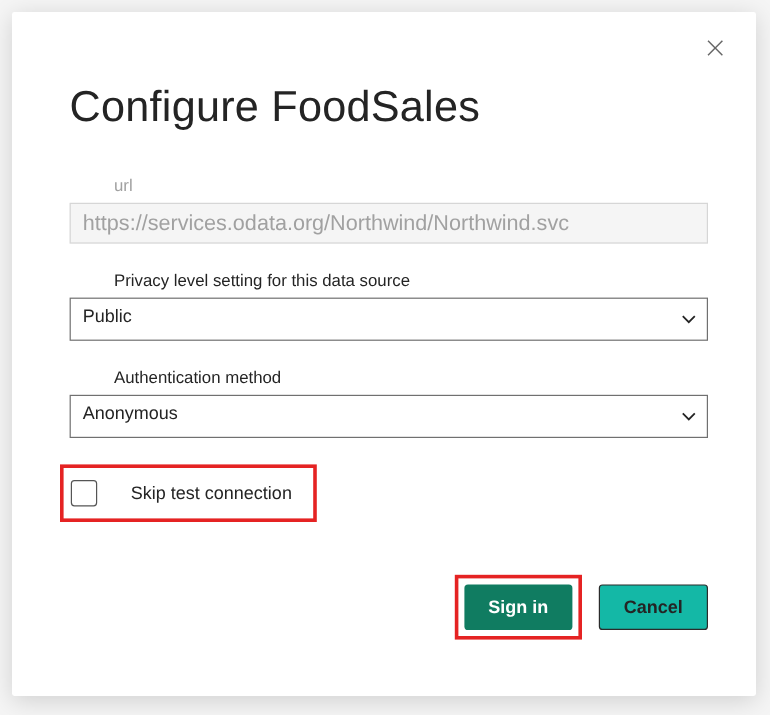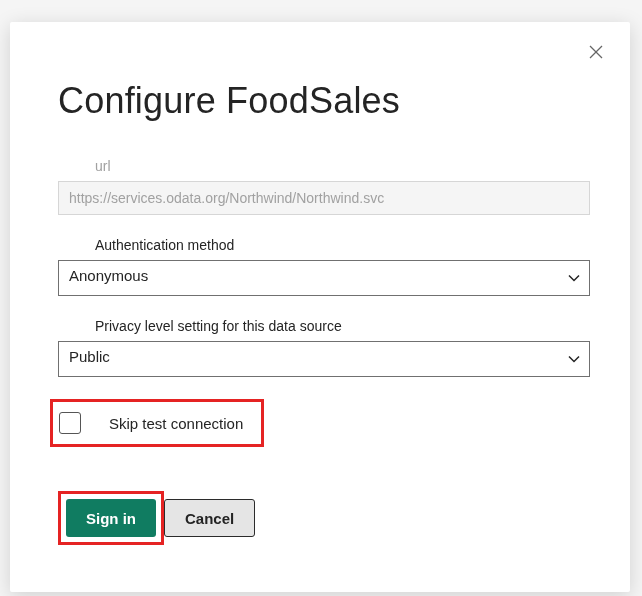--- a/index.html
+++ b/index.html
@@ -9,21 +9,21 @@
     }
     body {
       font-family: "Segoe UI", Tahoma, sans-serif;
       background: #f5f5f5;
       width: 642px;
       height: 596px;
       position: relative;
     }
     .dialog {
       position: absolute;
-      top: 22px;
+      top: 10px;
       left: 10px;
       width: 620px;
       height: 570px;
       background: #ffffff;
       box-shadow: 0 4px 20px rgba(0,0,0,0.15);
       border-radius: 2px;
       padding: 34px 40px 34px 48px;
     }
     .close-btn {
       position: absolute;
@@ -66,21 +66,21 @@
     }
     .field-label.dark {
       color: #242424;
     }
     .text-input {
       width: 100%;
       height: 34px;
       border: 1px solid #d6d6d6;
       background: #f5f5f5;
       padding: 6px 10px;
-      font-size: 14px;
+      font-size: 18px;
       color: #a1a1a1;
       font-family: inherit;
     }
     .select-wrap {
       position: relative;
       width: 100%;
     }
     .select-input {
       width: 100%;
       height: 36px;
@@ -132,21 +132,22 @@
       border-radius: 3px;
       background: #fff;
       cursor: pointer;
     }
     .checkbox-label {
       font-size: 15px;
       color: #242424;
     }
     .button-row {
       display: flex;
-      gap: 0;
+      justify-content: flex-end;
+      gap: 14px;
       margin-top: 44px;
       align-items: center;
     }
     .btn {
       height: 38px;
       padding: 0 20px;
       font-size: 15px;
       font-weight: 600;
       font-family: inherit;
       cursor: pointer;
@@ -158,67 +159,67 @@
     .btn-primary {
       background: #107c61;
       color: #ffffff;
       border: none;
     }
     .btn-primary-wrap {
       border: 3px solid #e52323;
       padding: 5px;
     }
     .btn-secondary {
-      background: #e5e5e5;
+      background: #14b8a6;
       color: #242424;
       border: 1px solid #2b2b2b;
     }
   </style>
 </head>
 <body>
 
 <div class="dialog">
   <button class="close-btn">
     <svg viewBox="0 0 14 14">
         <line x1="1" y1="1" x2="13" y2="13"></line>
         <line x1="13" y1="1" x2="1" y2="13"></line>
       </svg>
   </button>
 
   <h1 class="dialog-title">Configure FoodSales</h1>
 
   <div class="field-group">
     <label class="field-label">url</label>
     <input type="text" class="text-input" readonly="" value="https://services.odata.org/Northwind/Northwind.svc" style="">
+  </div>
+
+  <div class="field-group">
+    <label class="field-label dark">Privacy level setting for this data source</label>
+    <div class="select-wrap">
+      <div class="select-input">Public</div>
+      <span class="select-chevron">
+        <svg viewBox="0 0 12 8">
+            <polyline points="1,1.5 6,6.5 11,1.5"></polyline>
+          </svg>
+      </span>
+    </div>
   </div>
 
   <div class="field-group">
     <label class="field-label dark">Authentication method</label>
     <div class="select-wrap">
       <div class="select-input">Anonymous</div>
       <span class="select-chevron">
         <svg viewBox="0 0 12 8">
             <polyline points="1,1.5 6,6.5 11,1.5"></polyline>
           </svg>
       </span>
     </div>
   </div>
 
-  <div class="field-group">
-    <label class="field-label dark">Privacy level setting for this data source</label>
-    <div class="select-wrap">
-      <div class="select-input">Public</div>
-      <span class="select-chevron">
-        <svg viewBox="0 0 12 8">
-            <polyline points="1,1.5 6,6.5 11,1.5"></polyline>
-          </svg>
-      </span>
-    </div>
-  </div>
-
   <div class="checkbox-row highlight-red">
     <div class="checkbox"></div>
     <span class="checkbox-label">Skip test connection</span>
   </div>
 
   <div class="button-row">
     <span class="btn-primary-wrap">
       <button class="btn btn-primary">Sign in</button>
     </span>
     <button class="btn btn-secondary">Cancel</button>

